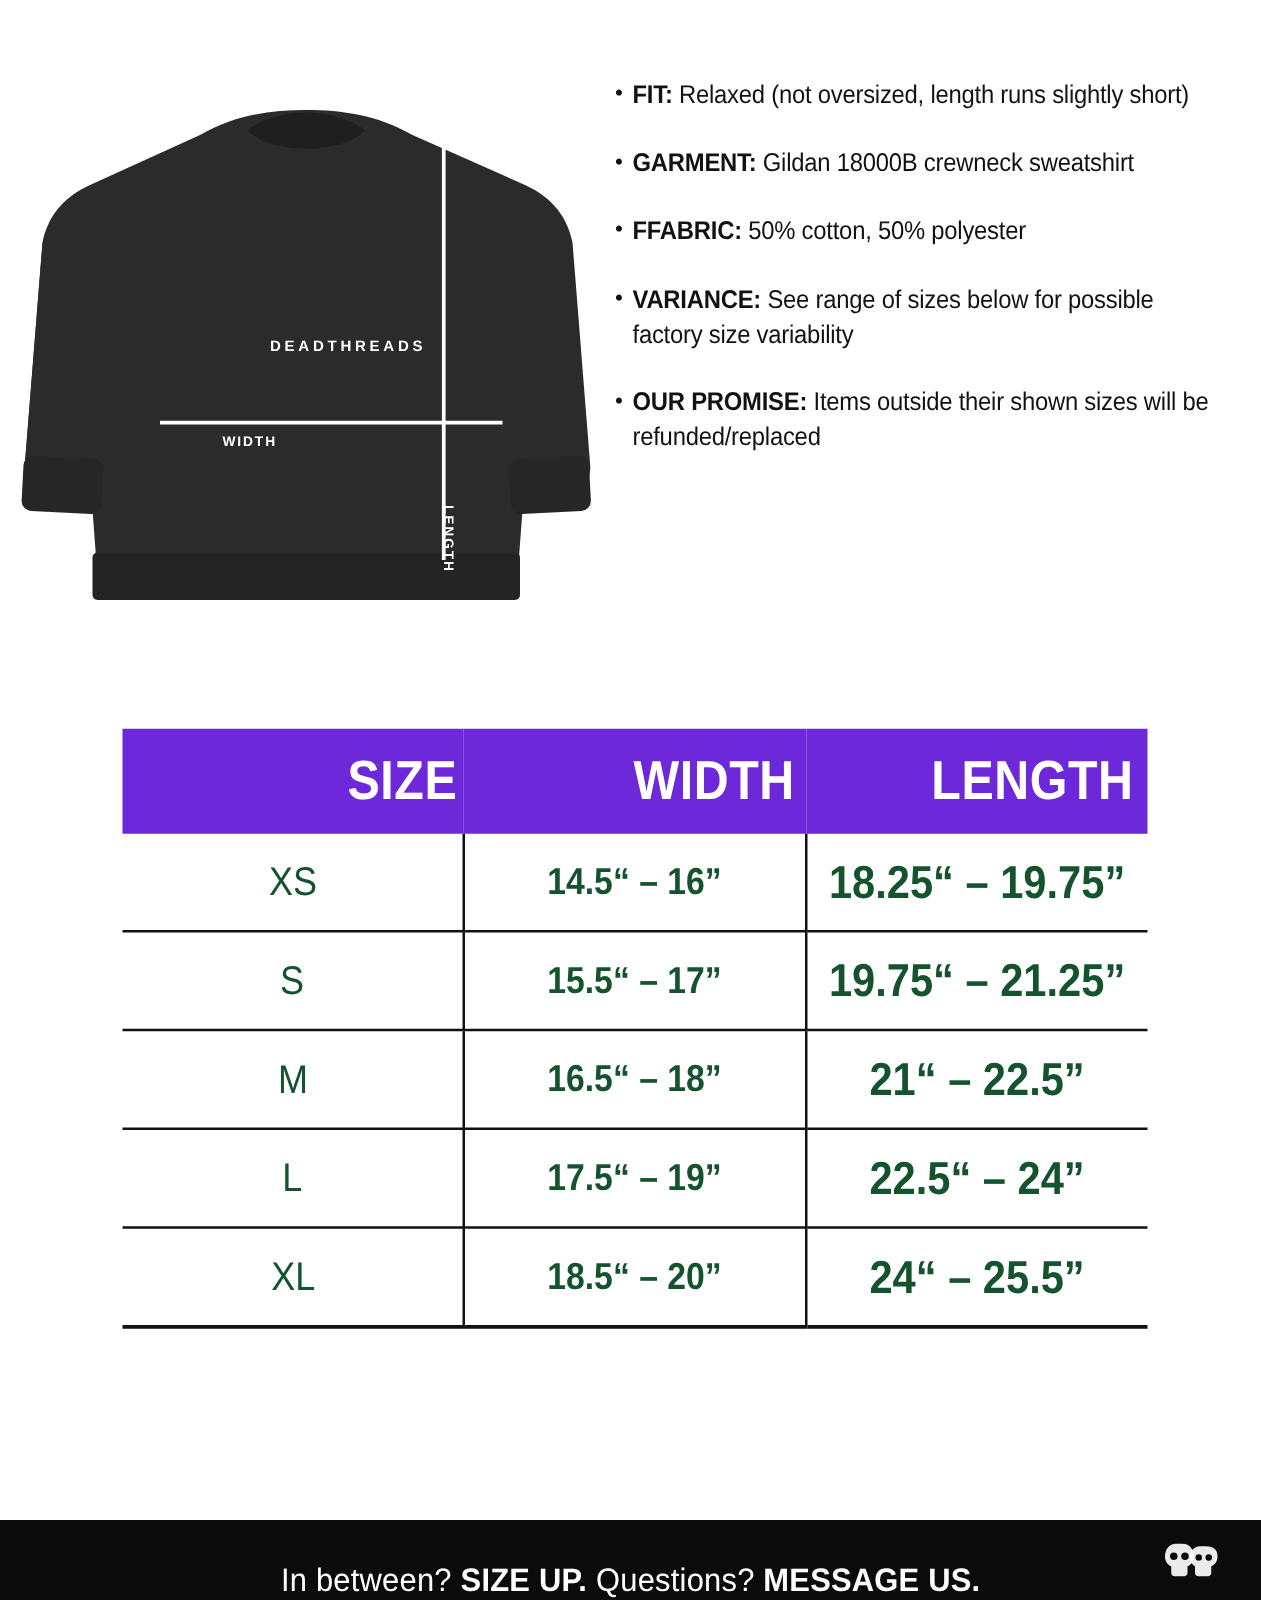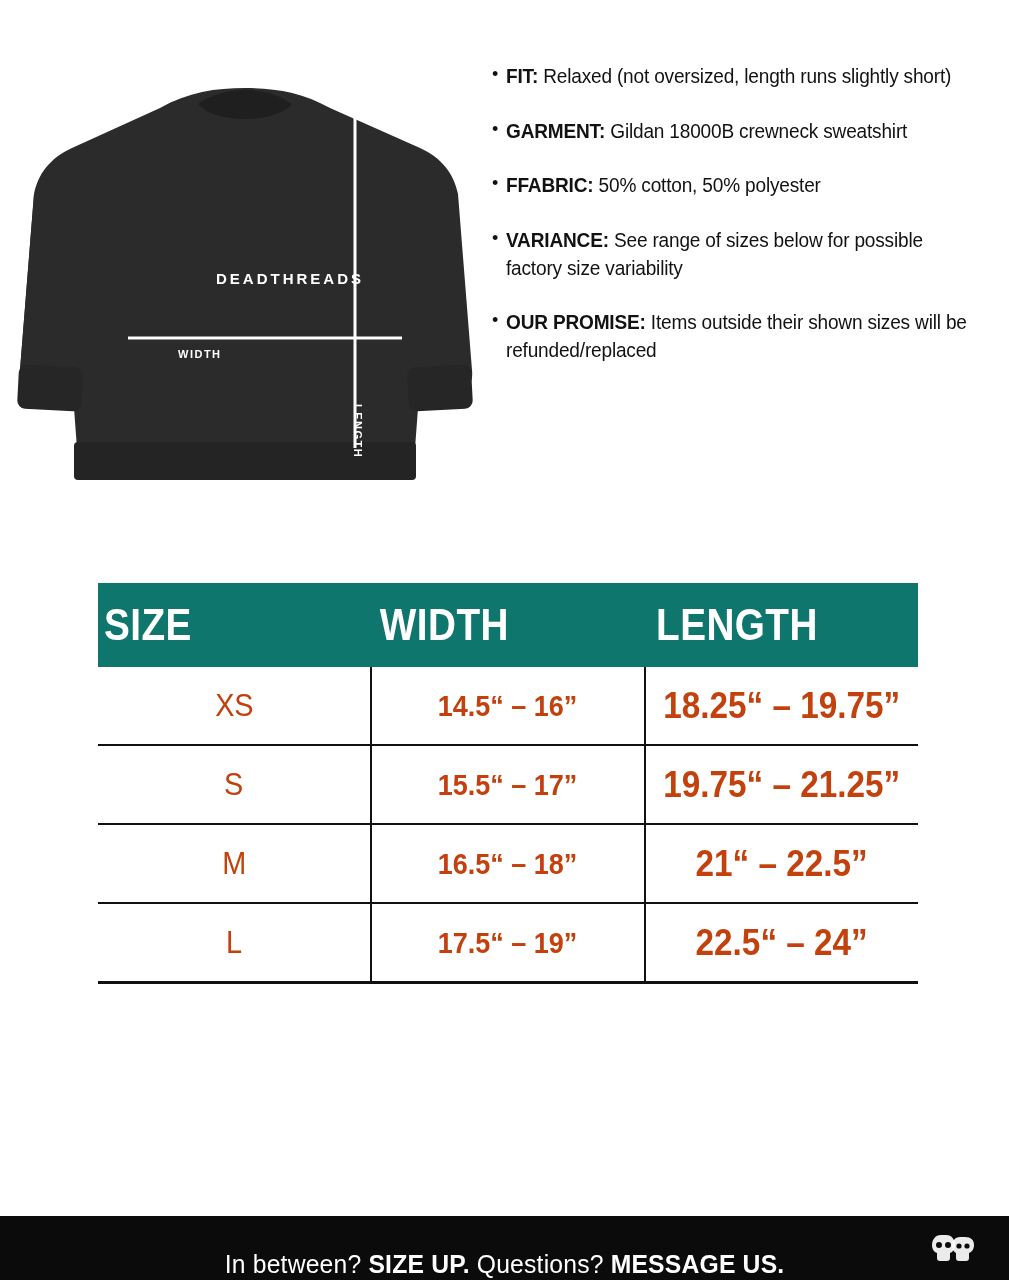--- a/index.html
+++ b/index.html
@@ -33,21 +33,21 @@
     width: 470px;
     height: 420px;
   }
   .garment-svg {
     display: block;
   }
   .brand-text {
     position: absolute;
     left: 206px;
     top: 200px;
-    font-size: 15px;
+    font-size: 12px;
     letter-spacing: 3px;
     color: #ffffff;
     font-weight: 700;
     font-family: "Liberation Sans", sans-serif;
   }
   .width-label {
     position: absolute;
     left: 168px;
     top: 278px;
     font-size: 11px;
@@ -105,43 +105,43 @@
     left: 98px;
     top: 583px;
     width: 820px;
   }
   table.size-table {
     width: 820px;
     border-collapse: collapse;
     table-layout: fixed;
   }
   table.size-table thead th {
-    background: #0f766e;
+    background: #6d28d9;
     color: #ffffff;
     font-family: "Liberation Sans Narrow", "Liberation Sans", sans-serif;
     font-size: 44px;
     font-weight: 700;
     letter-spacing: 0.5px;
     height: 84px;
     vertical-align: middle;
-    text-align: left;
+    text-align: right;
     padding: 0;
   }
   table.size-table thead th span {
     display: inline-block;
     transform: scaleX(0.88);
   }
   table.size-table tbody td {
     height: 77px;
     text-align: center;
     vertical-align: middle;
     font-family: "Liberation Sans Narrow", "Liberation Sans", sans-serif;
     border-bottom: 2px solid #111111;
     padding: 0;
-    color: #c2410c;
+    color: #14532d;
   }
   table.size-table tbody tr:last-child td {
     border-bottom: 3px solid #111111;
   }
   td.col-size {
     width: 200px;
     font-size: 32px;
     font-weight: 400;
     border-right: 2px solid #111111;
   }
@@ -270,20 +270,25 @@
       </tr>
       <tr>
         <td class="col-size"><span class="sq">M</span></td>
         <td class="col-width"><span class="sq">16.5“ – 18”</span></td>
         <td class="col-length"><span class="sq">21“ – 22.5”</span></td>
       </tr>
       <tr>
         <td class="col-size"><span class="sq">L</span></td>
         <td class="col-width"><span class="sq">17.5“ – 19”</span></td>
         <td class="col-length"><span class="sq">22.5“ – 24”</span></td>
+      </tr>
+      <tr>
+        <td class="col-size"><span class="sq">XL</span></td>
+        <td class="col-width"><span class="sq">18.5“ – 20”</span></td>
+        <td class="col-length"><span class="sq">24“ – 25.5”</span></td>
       </tr>
     </tbody>
   </table>
 </div>
 
 <div class="footer">
   <div class="footer-text"><span>In between? </span><span class="bold">SIZE UP.</span><span> Questions? </span><span class="bold">MESSAGE US.</span></div>
   <svg class="footer-logo" viewBox="0 0 44 34">
     <g fill="#ffffff">
       <path d="M10 4 C4 4 1 9 1 14 C1 18 3 21 6 22 L6 27 C6 29 7 30 9 30 L16 30 C18 30 19 29 19 27 L19 22 C22 21 24 18 24 14 C24 9 21 4 15 4 Z" opacity="0.92"></path>

